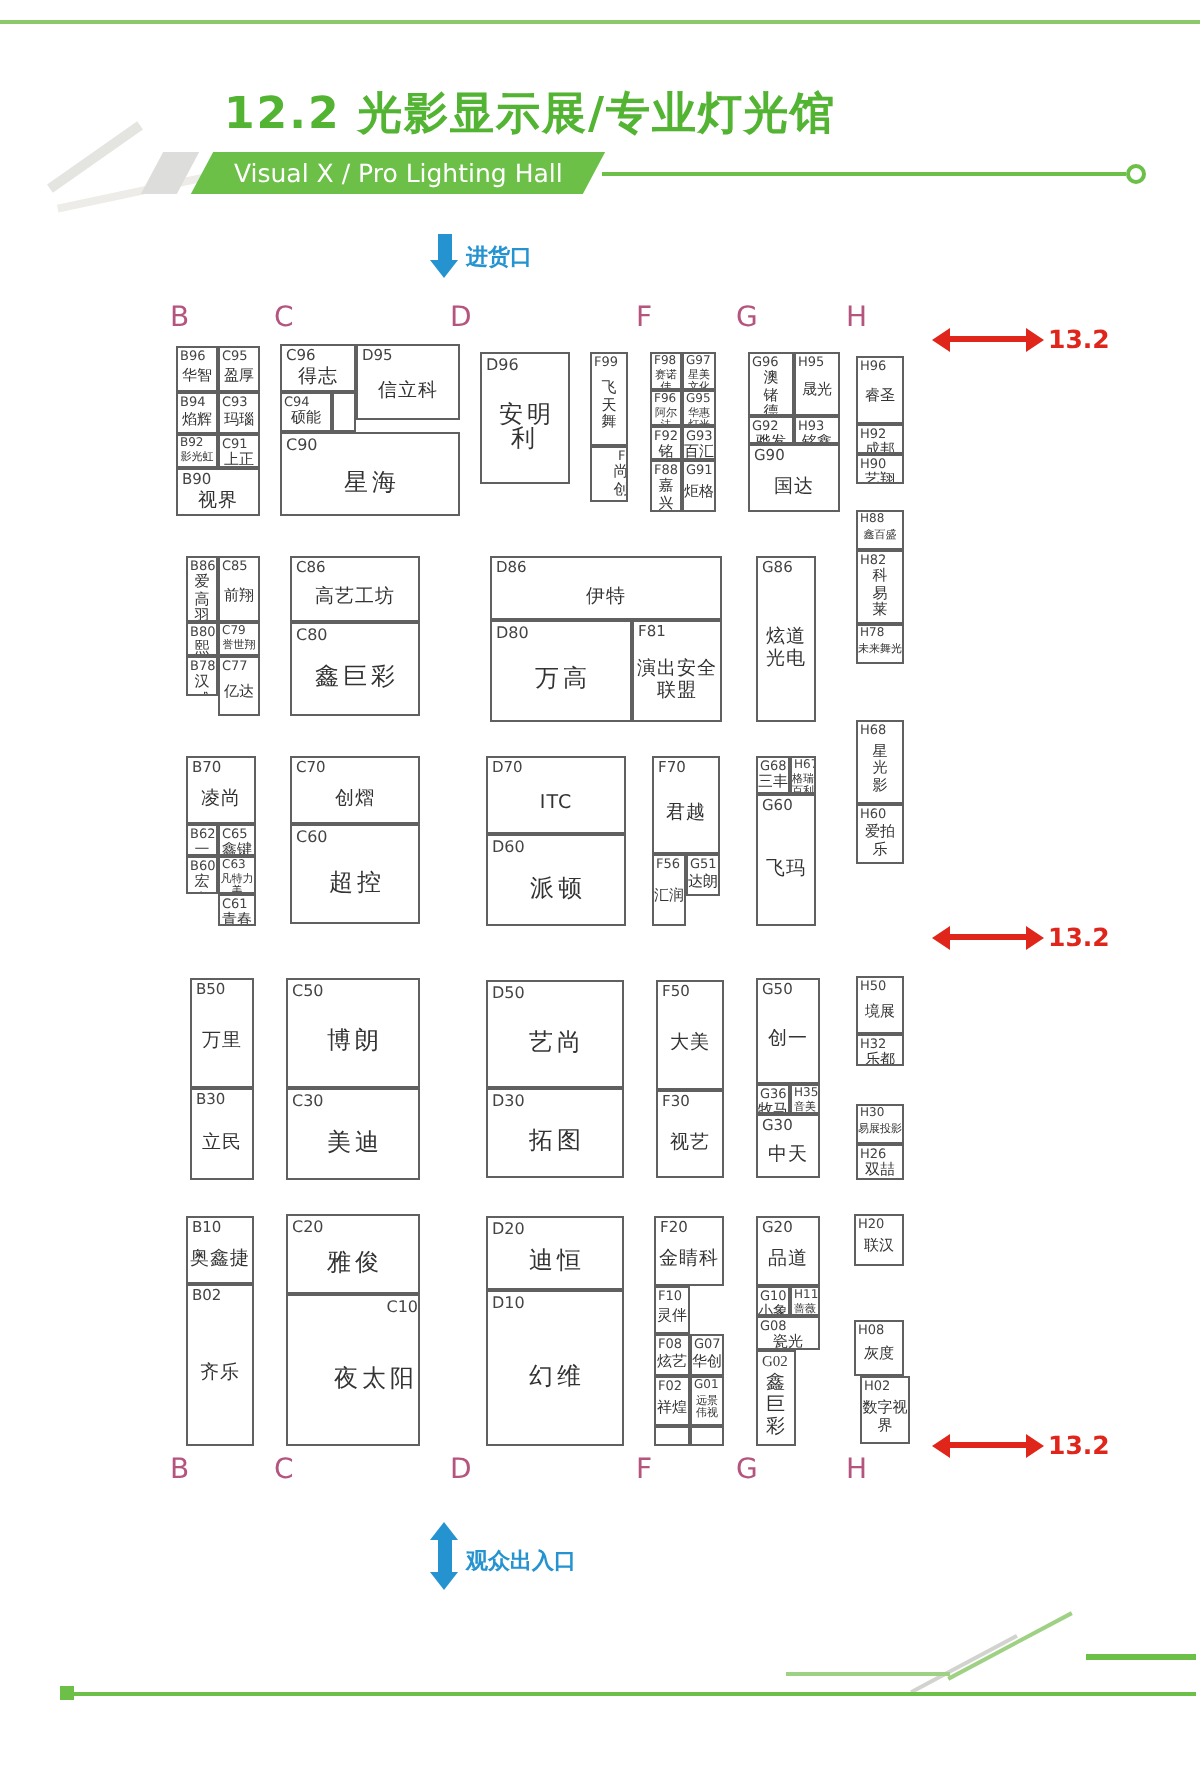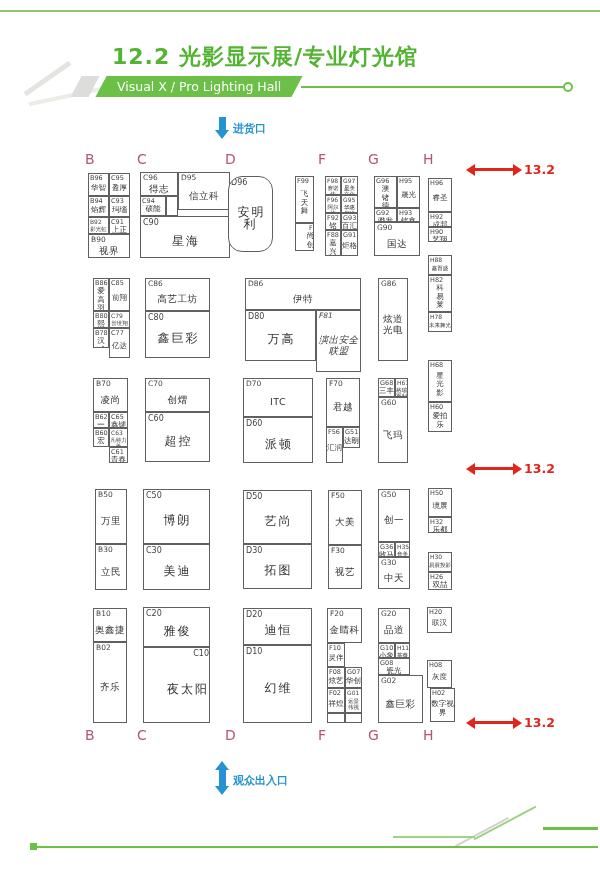--- a/index.html
+++ b/index.html
@@ -133,21 +133,21 @@
       </div>
       <div class="booth s" style="left: 140px; top: 196px; width: 26px; height: 20px;">
         <span class="num">C94</span>
         <span class="nm">硕能</span>
       </div>
       <div class="booth s" style="left: 166px; top: 196px; width: 12px; height: 20px;"></div>
       <div class="booth n" style="left: 140px; top: 216px; width: 90px; height: 42px;">
         <span class="num">C90</span>
         <span class="nm">星海</span>
       </div>
-      <div class="booth n" style="left: 228px; top: 176px; width: 45px; height: 76px; border-radius: 14px;">
+      <div class="booth n" style="left: 240px; top: 176px; width: 45px; height: 66px;">
         <span class="num">D96</span>
         <span class="nm">安明利</span>
       </div>
       <div class="booth s" style="left: 295px; top: 176px; width: 19px; height: 47px;">
         <span class="num">F99</span>
         <span class="nm">飞
 天
 舞</span>
       </div>
       <div class="booth s" style="left: 295px; top: 223px; width: 19px; height: 28px; padding-left: 12px;">
@@ -269,21 +269,21 @@
         <span class="nm">鑫巨彩</span>
       </div>
       <div class="booth m" style="left: 245px; top: 278px; width: 116px; height: 32px;">
         <span class="num">D86</span>
         <span class="nm">伊特</span>
       </div>
       <div class="booth n" style="left: 245px; top: 310px; width: 71px; height: 51px;">
         <span class="num">D80</span>
         <span class="nm">万高</span>
       </div>
-      <div class="booth m" style="left: 316px; top: 310px; width: 45px; height: 62px; font-style: italic;">
+      <div class="booth m" style="left: 316px; top: 310px; width: 45px; height: 51px;">
         <span class="num">F81</span>
         <span class="nm">演出安全联盟</span>
       </div>
       <div class="booth m" style="left: 378px; top: 278px; width: 30px; height: 83px;">
         <span class="num">G86</span>
         <span class="nm">炫道光电</span>
       </div>
       <div class="booth m" style="left: 93px; top: 378px; width: 35px; height: 34px;">
         <span class="num">B70</span>
         <span class="nm">凌尚</span>
@@ -485,21 +485,21 @@
         <span class="nm">小象</span>
       </div>
       <div class="booth t" style="left: 395px; top: 643px; width: 15px; height: 15px;">
         <span class="num">H11</span>
         <span class="nm">蔷薇</span>
       </div>
       <div class="booth s" style="left: 378px; top: 658px; width: 32px; height: 17px;">
         <span class="num">G08</span>
         <span class="nm">瓷光</span>
       </div>
-      <div class="booth m" style="left: 378px; top: 675px; width: 45px; height: 48px;">
+      <div class="booth m" style="left: 378px; top: 675px; width: 20px; height: 48px; font-family: Liberation Serif, serif;">
         <span class="num">G02</span>
         <span class="nm">鑫巨彩</span>
       </div>
       <div class="booth s" style="left: 427px; top: 660px; width: 25px; height: 28px;">
         <span class="num">H08</span>
         <span class="nm">灰度</span>
       </div>
       <div class="booth s" style="left: 430px; top: 688px; width: 25px; height: 34px;">
         <span class="num">H02</span>
         <span class="nm">数字视界</span>

